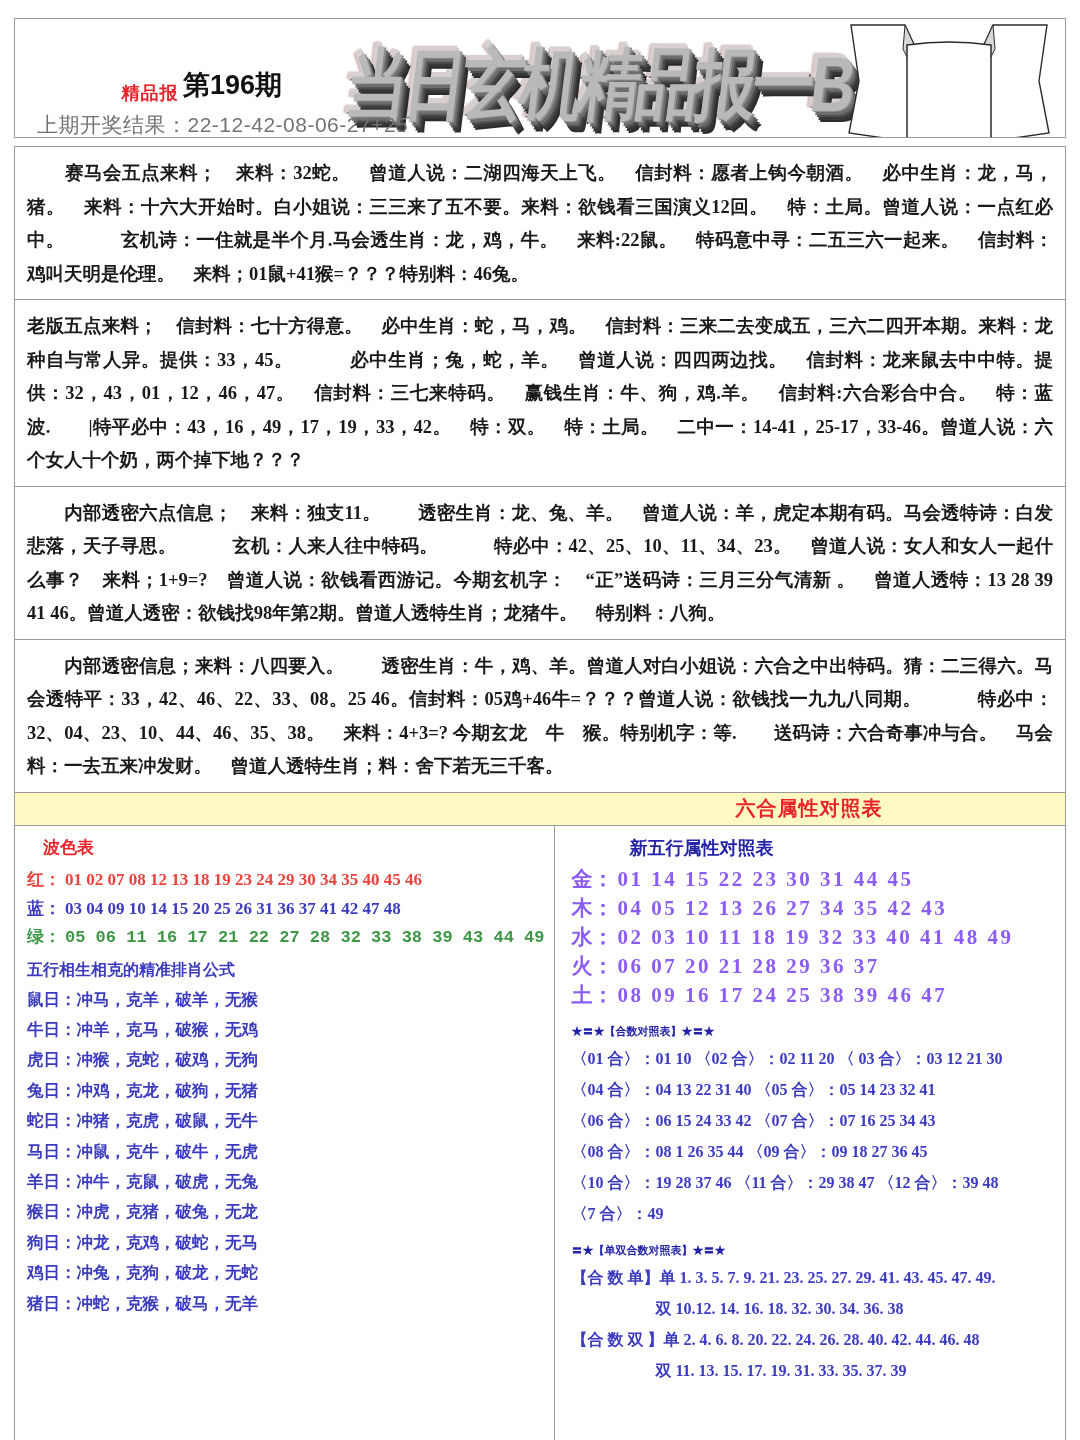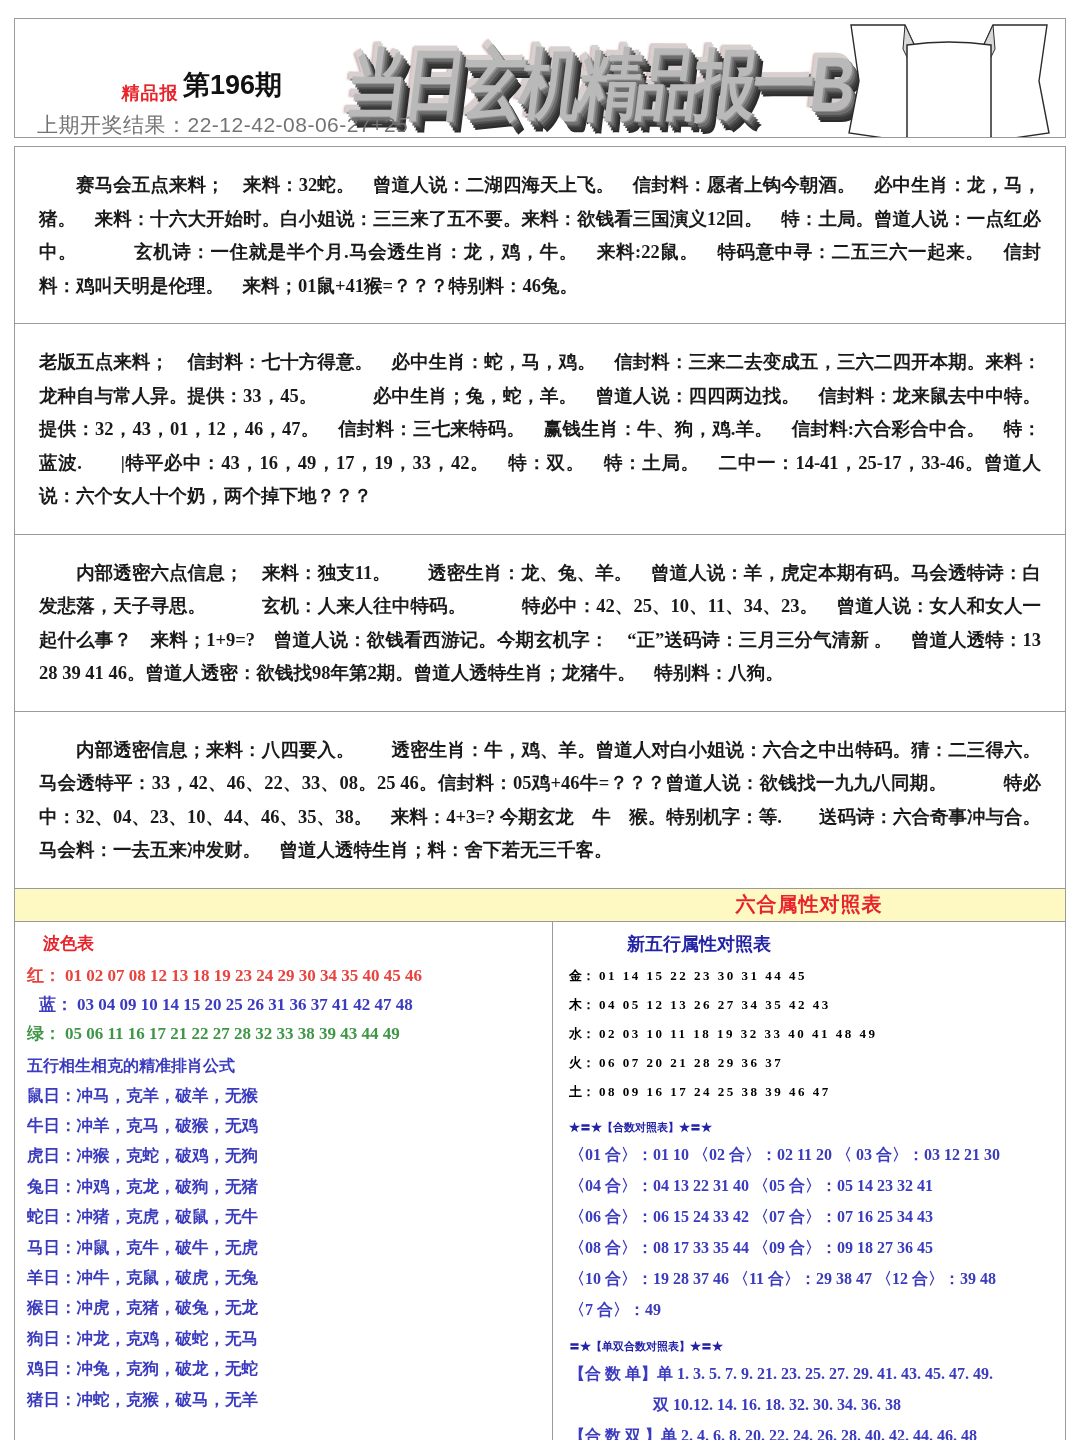--- a/index.html
+++ b/index.html
@@ -111,21 +111,21 @@
   .block.first { border-top: 1px solid #9a9a9a; margin-top: 8px; }
   .para {
     font-size: 18.5px;
     line-height: 33.5px;
     color: #1a1a1a;
     font-weight: bold;
     text-align: justify;
     text-justify: inter-ideograph;
     font-family: "Liberation Serif", "DejaVu Serif", serif;
     letter-spacing: 0px;
-    margin: 16px;
+    margin: 4px;
     white-space: pre-wrap;
   }
 
   
   .section-title-bar {
     margin: 0 14px;
     border: 1px solid #9a9a9a;
     border-top: none;
     height: 33px;
     display: flex;
@@ -176,22 +176,22 @@
     font-family: "Liberation Serif", "DejaVu Serif", serif;
   }
   .bose-row {
     font-size: 17px;
     font-weight: bold;
     line-height: 29px;
     white-space: nowrap;
     font-family: "Liberation Serif", "DejaVu Serif", serif;
   }
   .bose-row.red   { color: #e8433e; }
-  .bose-row.blue  { color: #3b3bbf; margin-left: 12px; }
-  .bose-row.green { color: #3f9646; }
+  .bose-row.blue  { color: #3b3bbf; }
+  .bose-row.green { color: #3f9646; font-family: Liberation Mono, monospace; }
   .bose-row .lbl { margin-right: 4px; }
 
   .formula-title {
     font-size: 16px;
     font-weight: bold;
     color: #3b3bbf;
     margin: 8px 0 4px 0;
     font-family: "Liberation Serif", "DejaVu Serif", serif;
   }
   .formula-row {
@@ -205,23 +205,23 @@
 
   .wuxing-title {
     font-size: 18px;
     font-weight: bold;
     color: #2323a8;
     text-align: left;
     margin: 2px 0 5px 58px;
     font-family: "Liberation Serif", "DejaVu Serif", serif;
   }
   .wuxing-row {
-    font-size: 13px;
-    font-weight: bold;
-    color: #000000;
+    font-size: 21px;
+    font-weight: bold;
+    color: #8b5cf6;
     line-height: 29px;
     white-space: nowrap;
     font-family: "Liberation Serif", "DejaVu Serif", serif;
   }
   .wuxing-row .lbl { margin-right: 4px; }
   .wuxing-row .nums { letter-spacing: 2.5px; }
 
   .sub-head {
     font-size: 11px;
     font-weight: bold;
@@ -334,21 +334,21 @@
         <span class="lbl">火：</span><span class="nums">06 07 20 21 28 29 36 37</span>
       </div>
       <div class="wuxing-row">
         <span class="lbl">土：</span><span class="nums">08 09 16 17 24 25 38 39 46 47</span>
       </div>
 
       <div class="sub-head">★〓★【合数对照表】★〓★</div>
       <div class="hshu-row">〈01 合〉：01 10 〈02 合〉：02 11 20 〈 03 合〉：03 12 21 30</div>
       <div class="hshu-row">〈04 合〉：04 13 22 31 40 〈05 合〉：05 14 23 32 41</div>
       <div class="hshu-row">〈06 合〉：06 15 24 33 42 〈07 合〉：07 16 25 34 43</div>
-      <div class="hshu-row">〈08 合〉：08 17 33 35 44 〈09 合〉：09 18 27 36 45</div>
+      <div class="hshu-row">〈08 合〉：08 1 26 35 44 〈09 合〉：09 18 27 36 45</div>
       <div class="hshu-row">〈10 合〉：19 28 37 46 〈11 合〉：29 38 47 〈12 合〉：39 48</div>
       <div class="hshu-row">〈7 合〉：49</div>
 
       <div class="sub-head">〓★【单双合数对照表】★〓★</div>
       <div class="ds-row">【合 数 单】单 1. 3. 5. 7. 9. 21. 23. 25. 27. 29. 41. 43. 45. 47. 49.</div>
       <div class="ds-row indented">双 10.12. 14. 16. 18. 32. 30. 34. 36. 38</div>
       <div class="ds-row">【合 数 双 】单 2. 4. 6. 8. 20. 22. 24. 26. 28. 40. 42. 44. 46. 48</div>
       <div class="ds-row indented">双 11. 13. 15. 17. 19. 31. 33. 35. 37. 39</div>
     </div>
 

